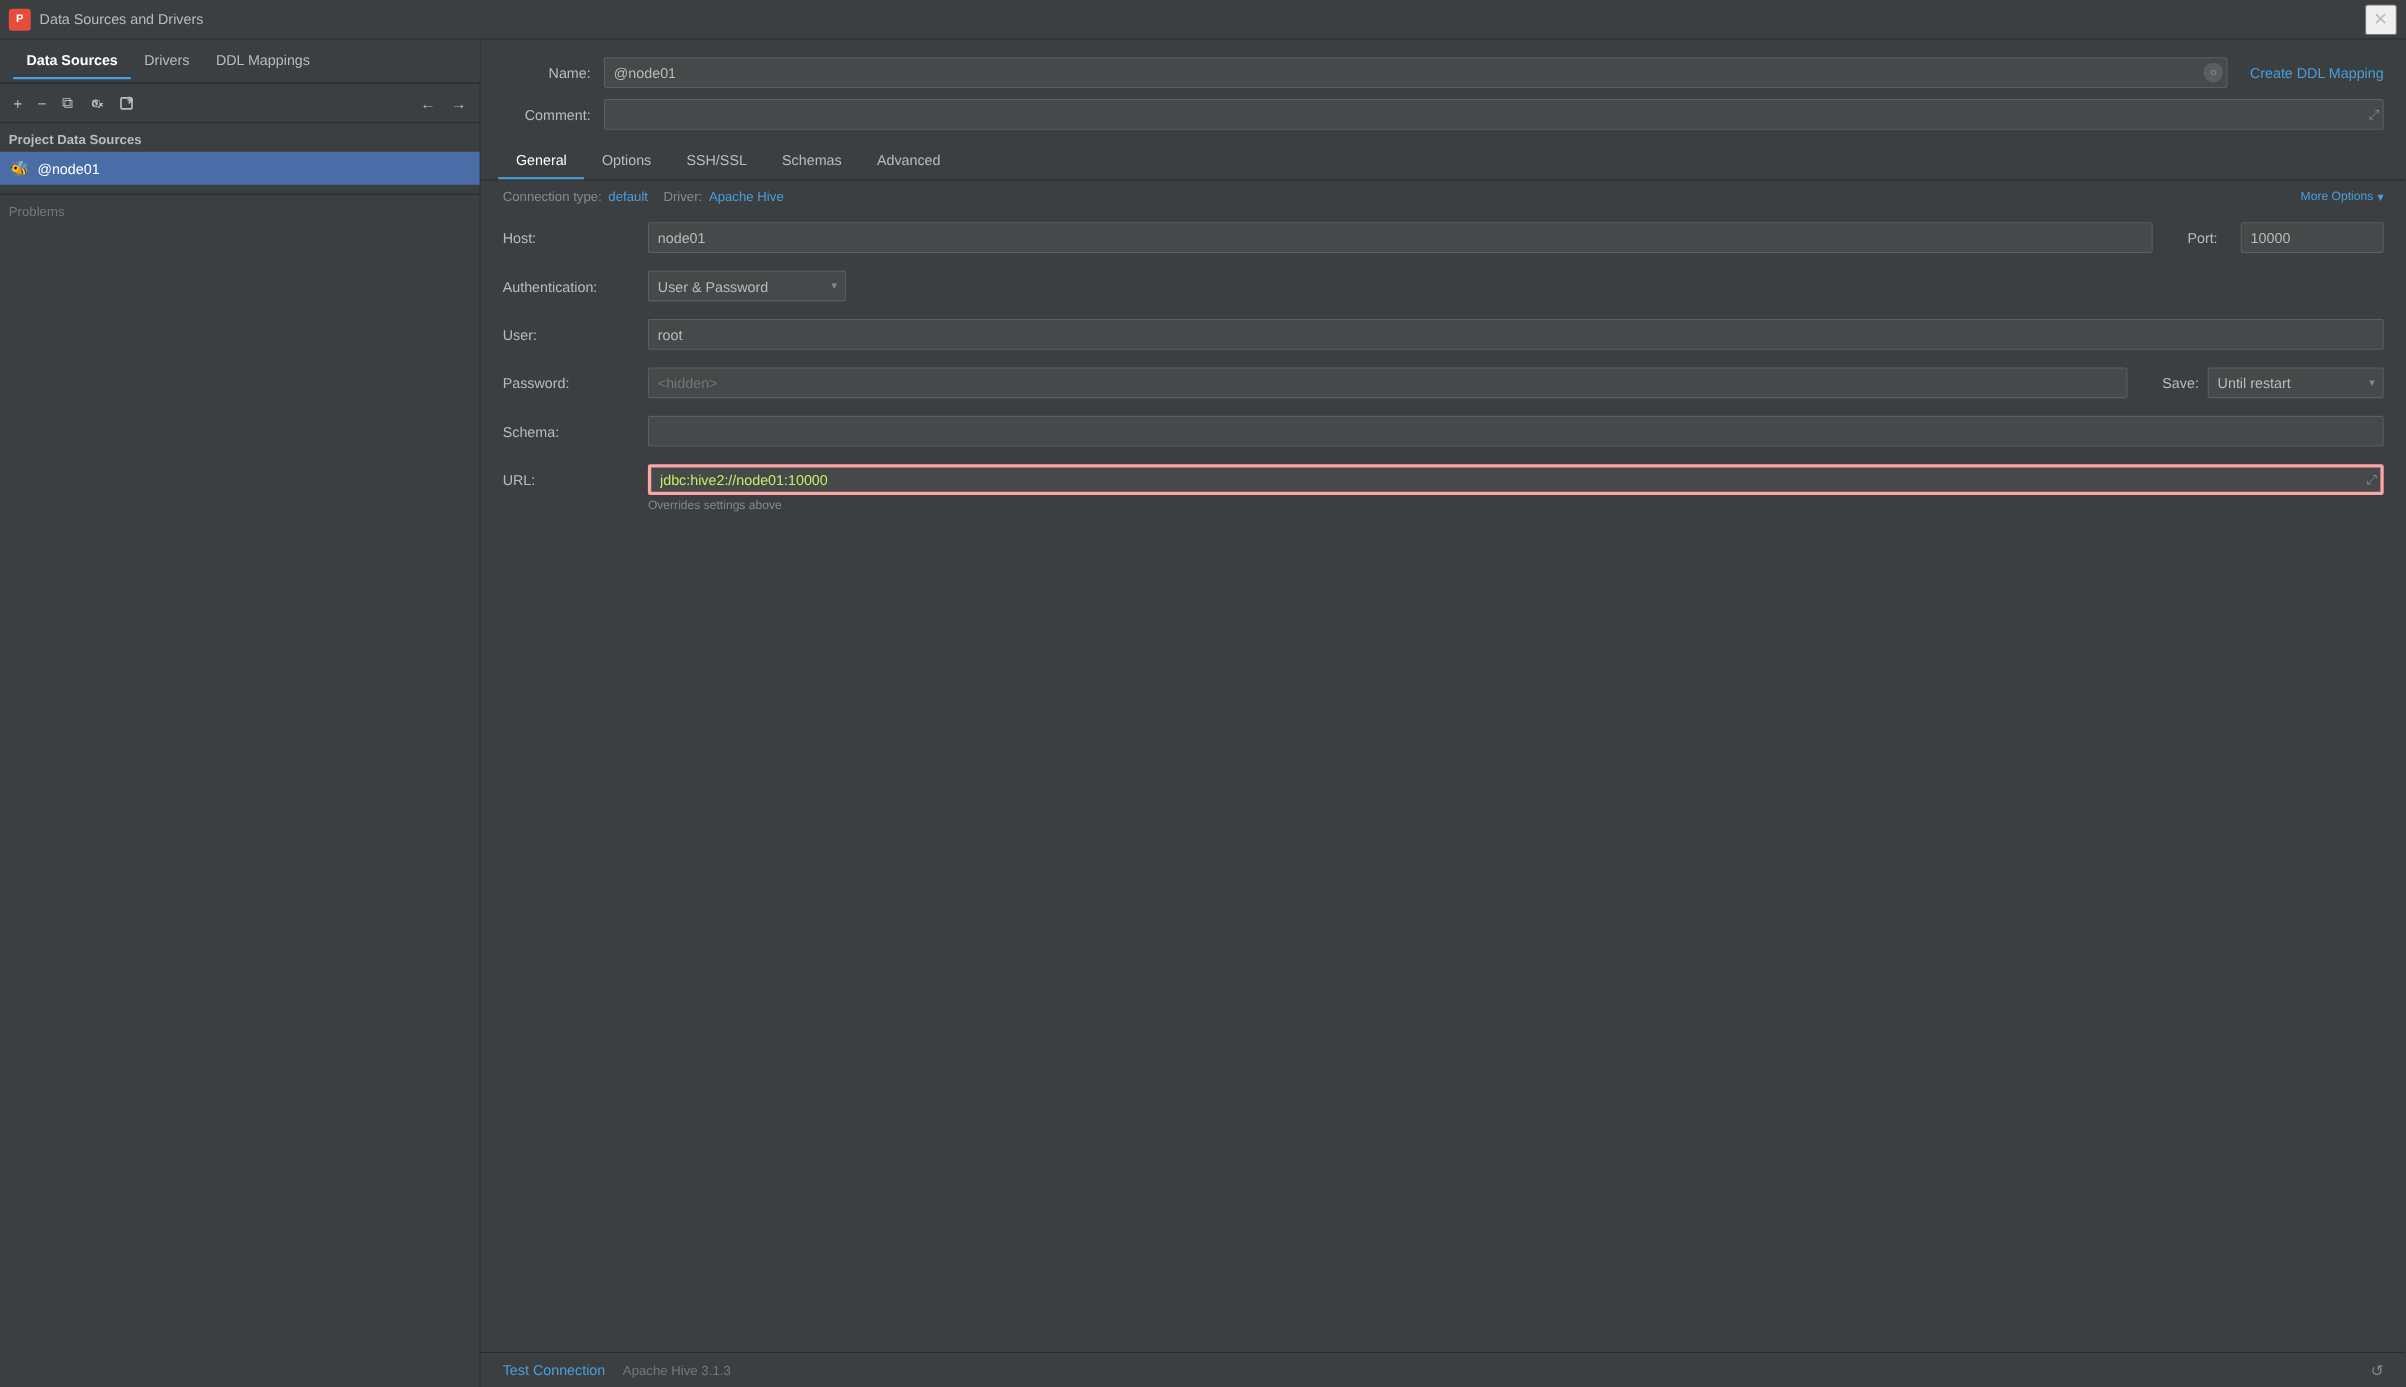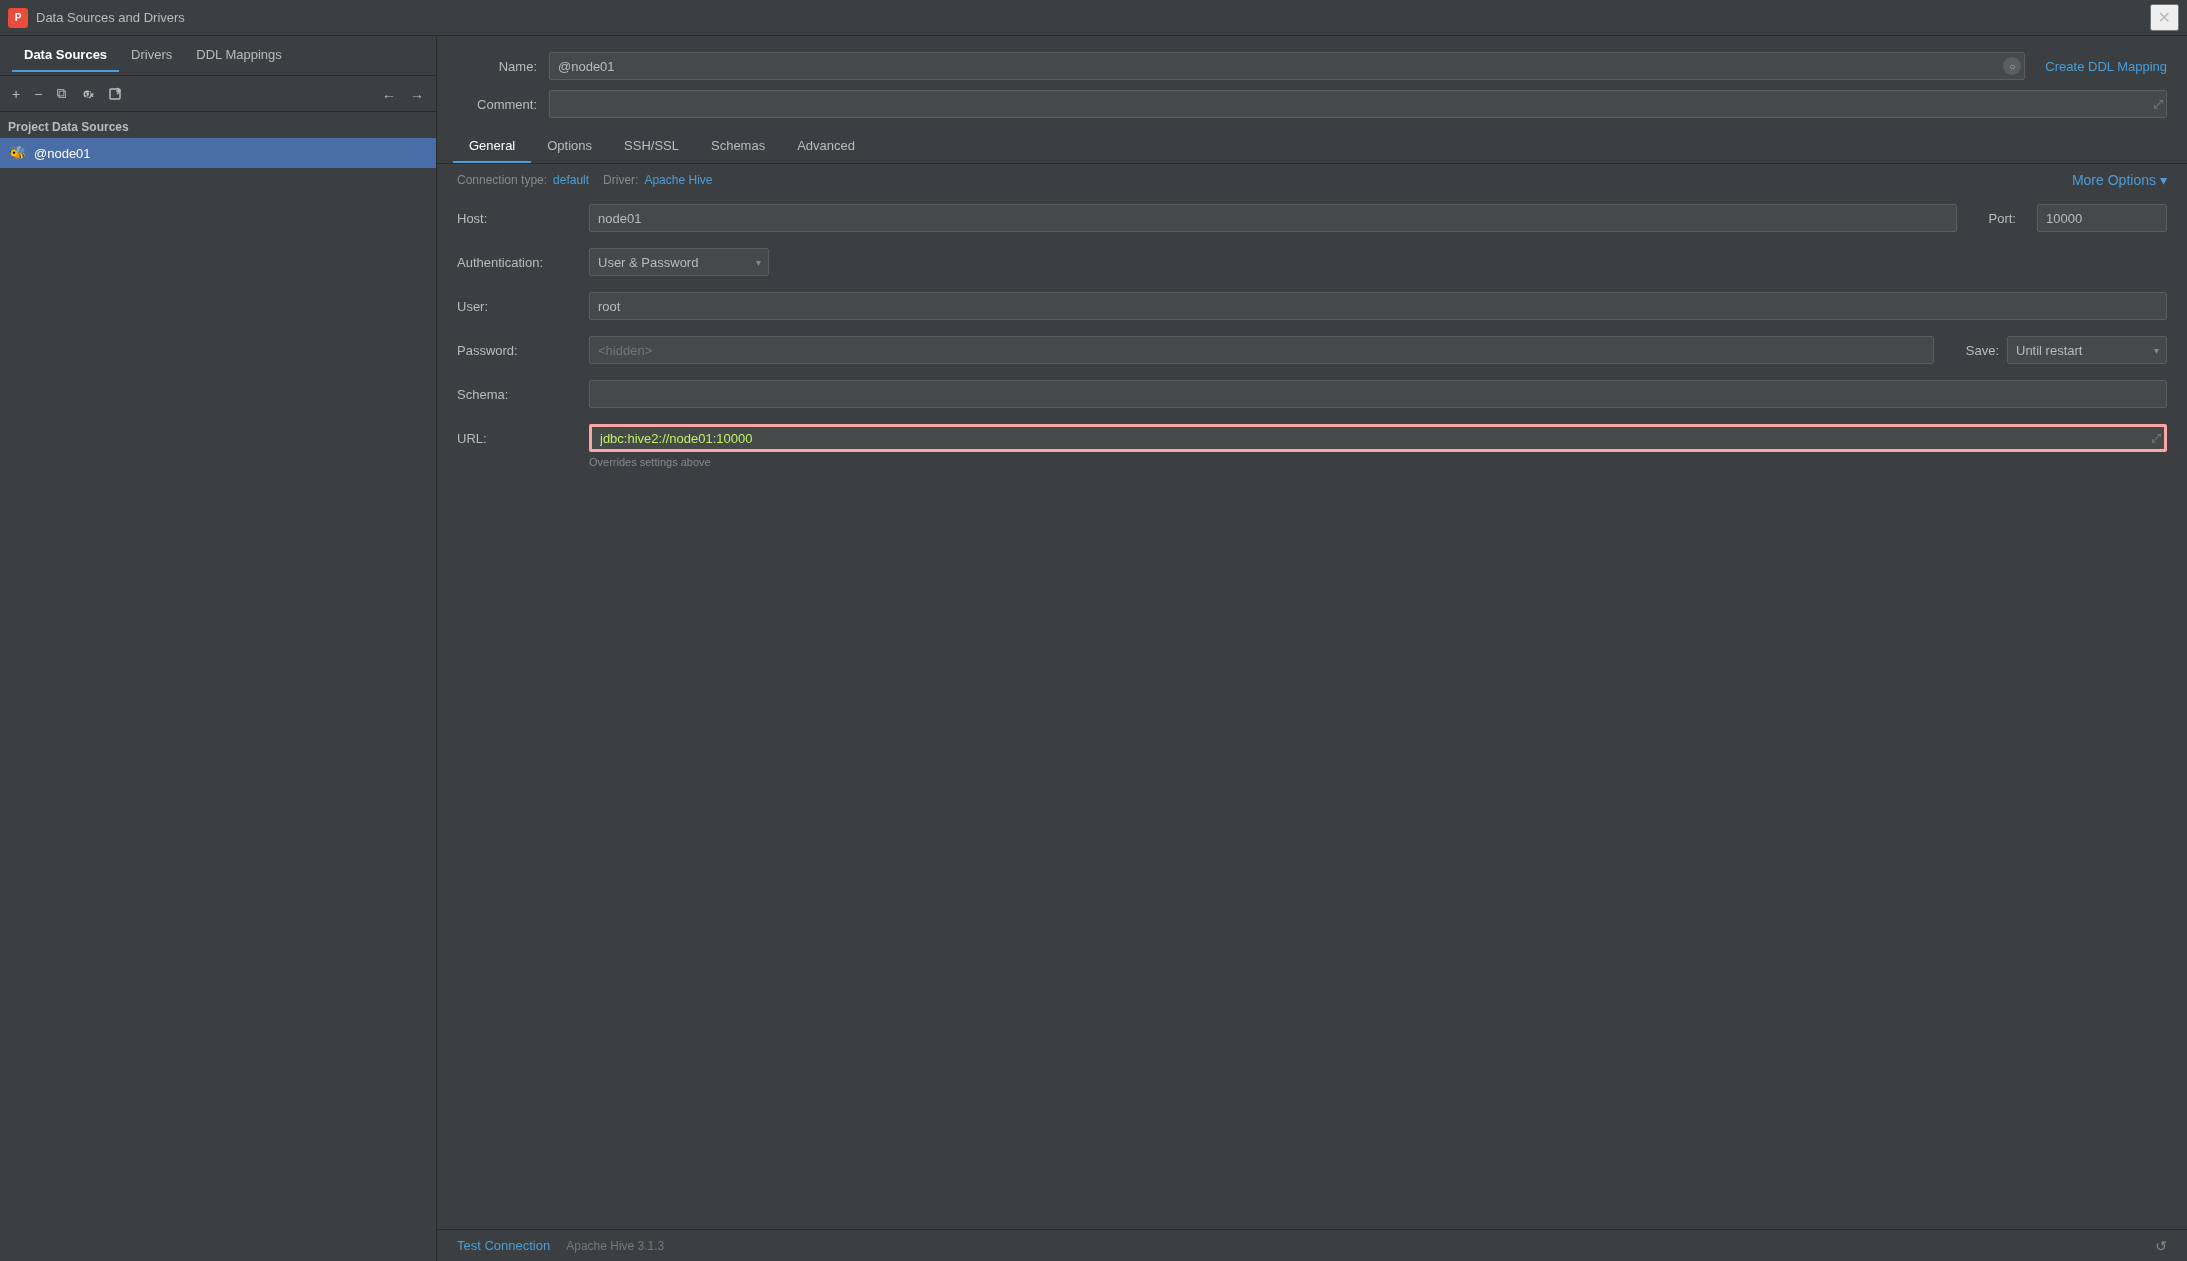--- a/index.html
+++ b/index.html
@@ -269,21 +269,21 @@
       color: #888;
     }
     .conn-type-link { color: #4a9eda; cursor: pointer; }
     .more-options-btn {
       margin-left: auto;
       color: #4a9eda;
       cursor: pointer;
       display: flex;
       align-items: center;
       gap: 4px;
-      font-size: 14px;
+      font-size: 11px;
     }
 
     
     .form-grid {
       padding: 8px 20px;
       display: flex;
       flex-direction: column;
       gap: 16px;
     }
     .field-row {
@@ -490,20 +490,23 @@
       </div>
     </div>
 
     <div class="section-title">Project Data Sources</div>
 
     <div class="tree-item selected">
       <div class="tree-icon">🐝</div>
       <span>@node01</span>
     </div>
 
+    <div class="problems-section">
+      <span>Problems</span>
+    </div>
   </div>
 
   <div class="right-panel">
 
     <div class="top-form">
       <div class="form-row">
         <span class="form-label">Name:</span>
         <div class="name-input-wrapper">
           <input class="form-input" type="text" value="@node01" style="">
           <div class="name-input-btn">○</div>

